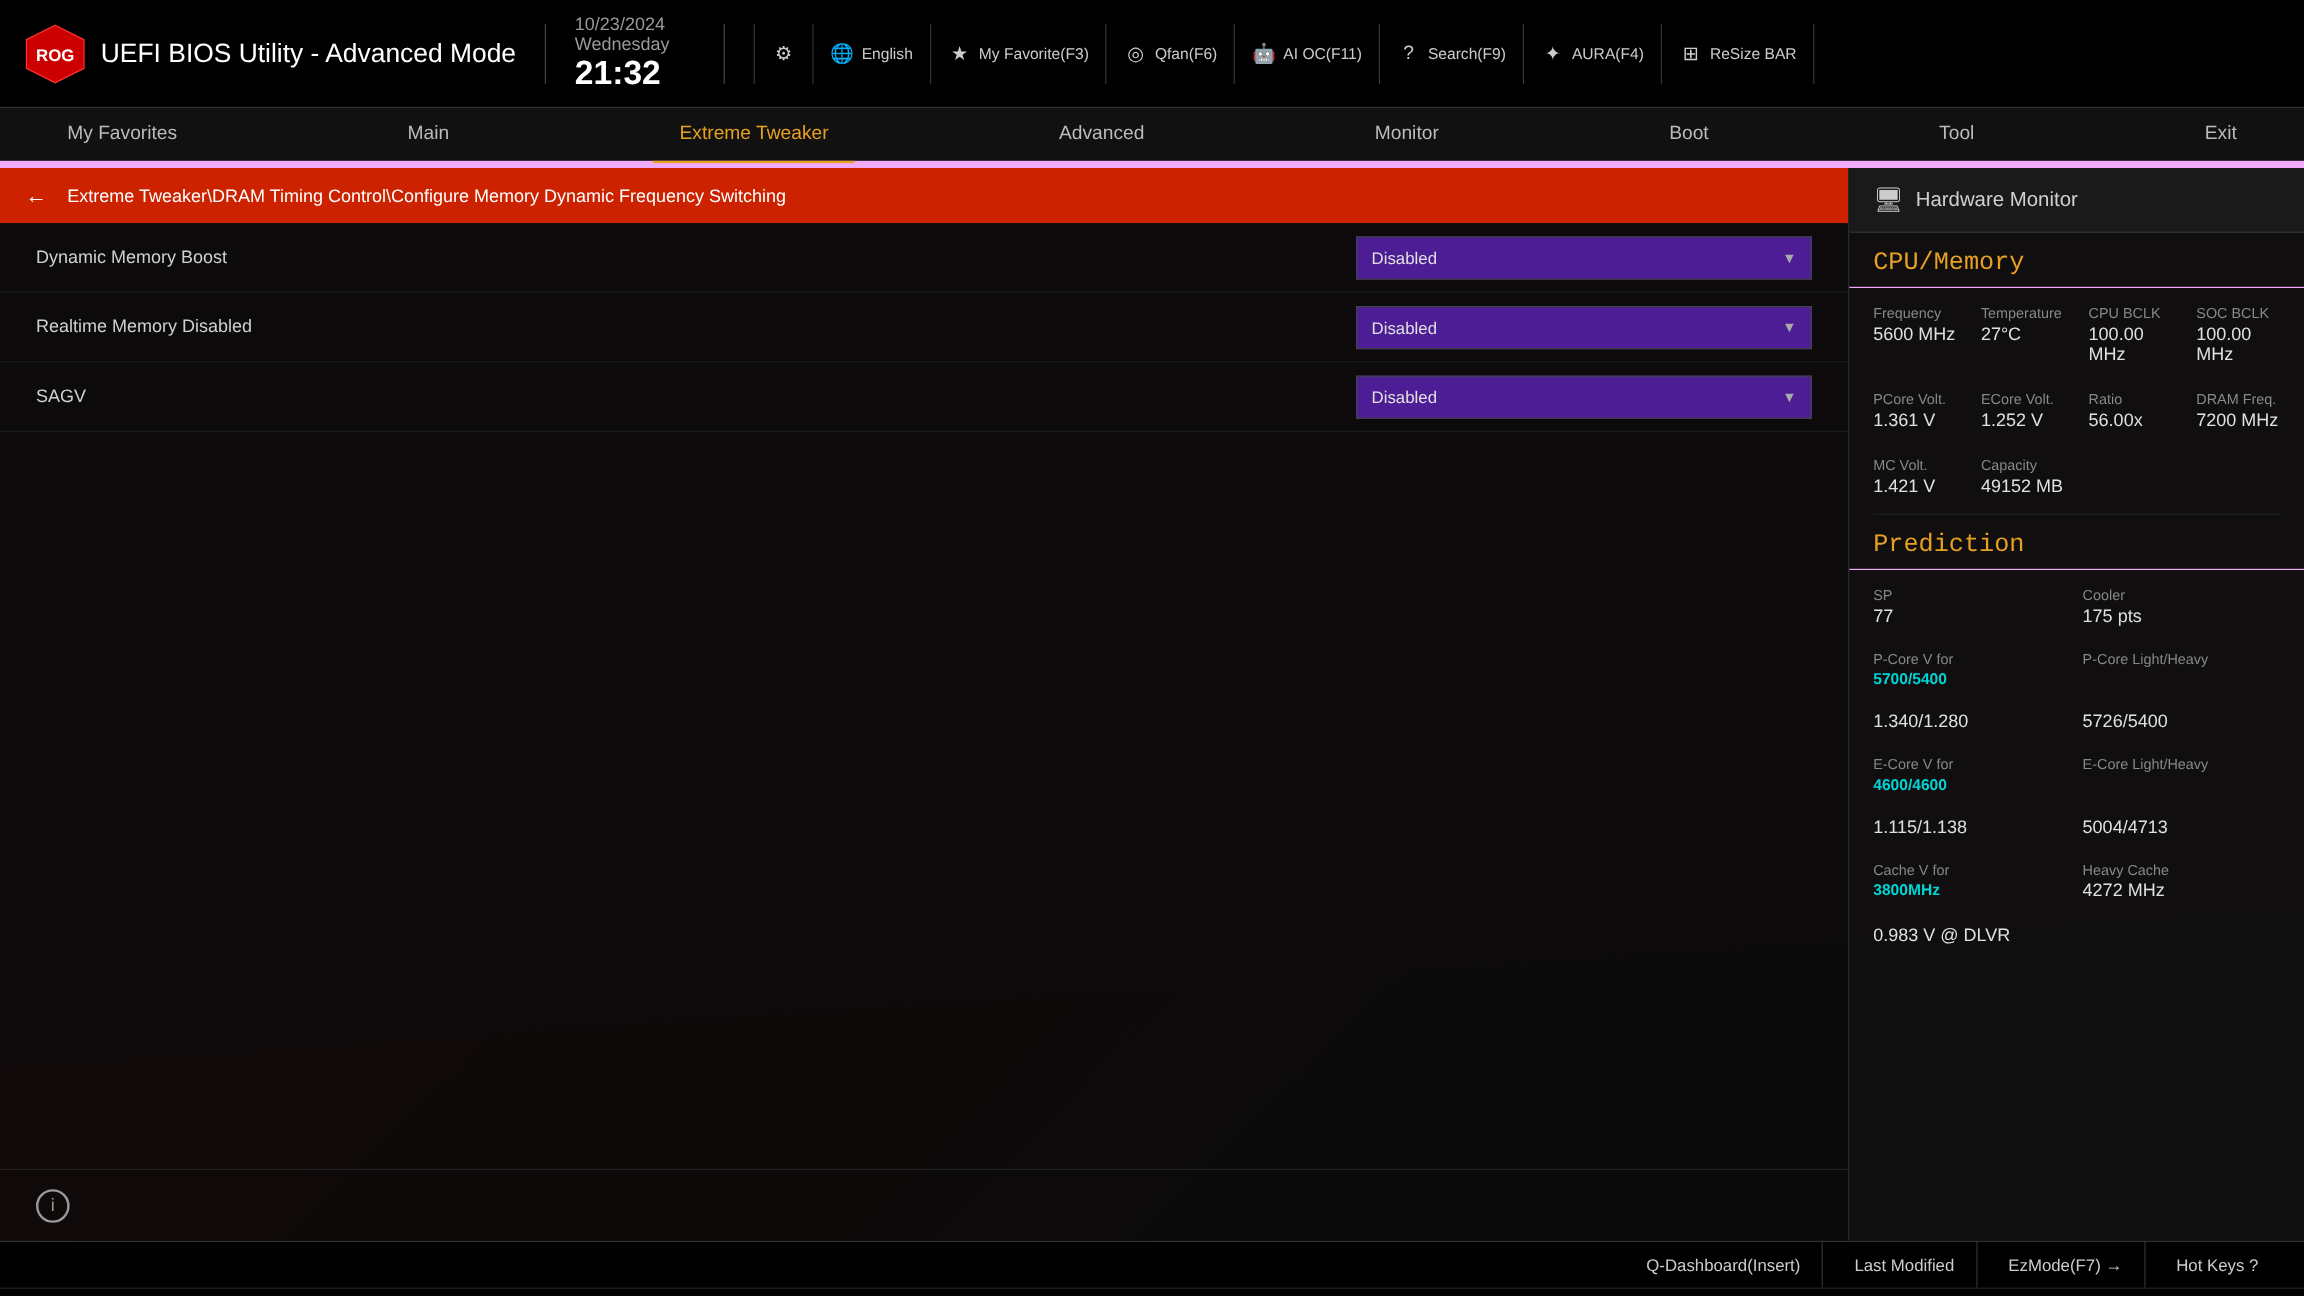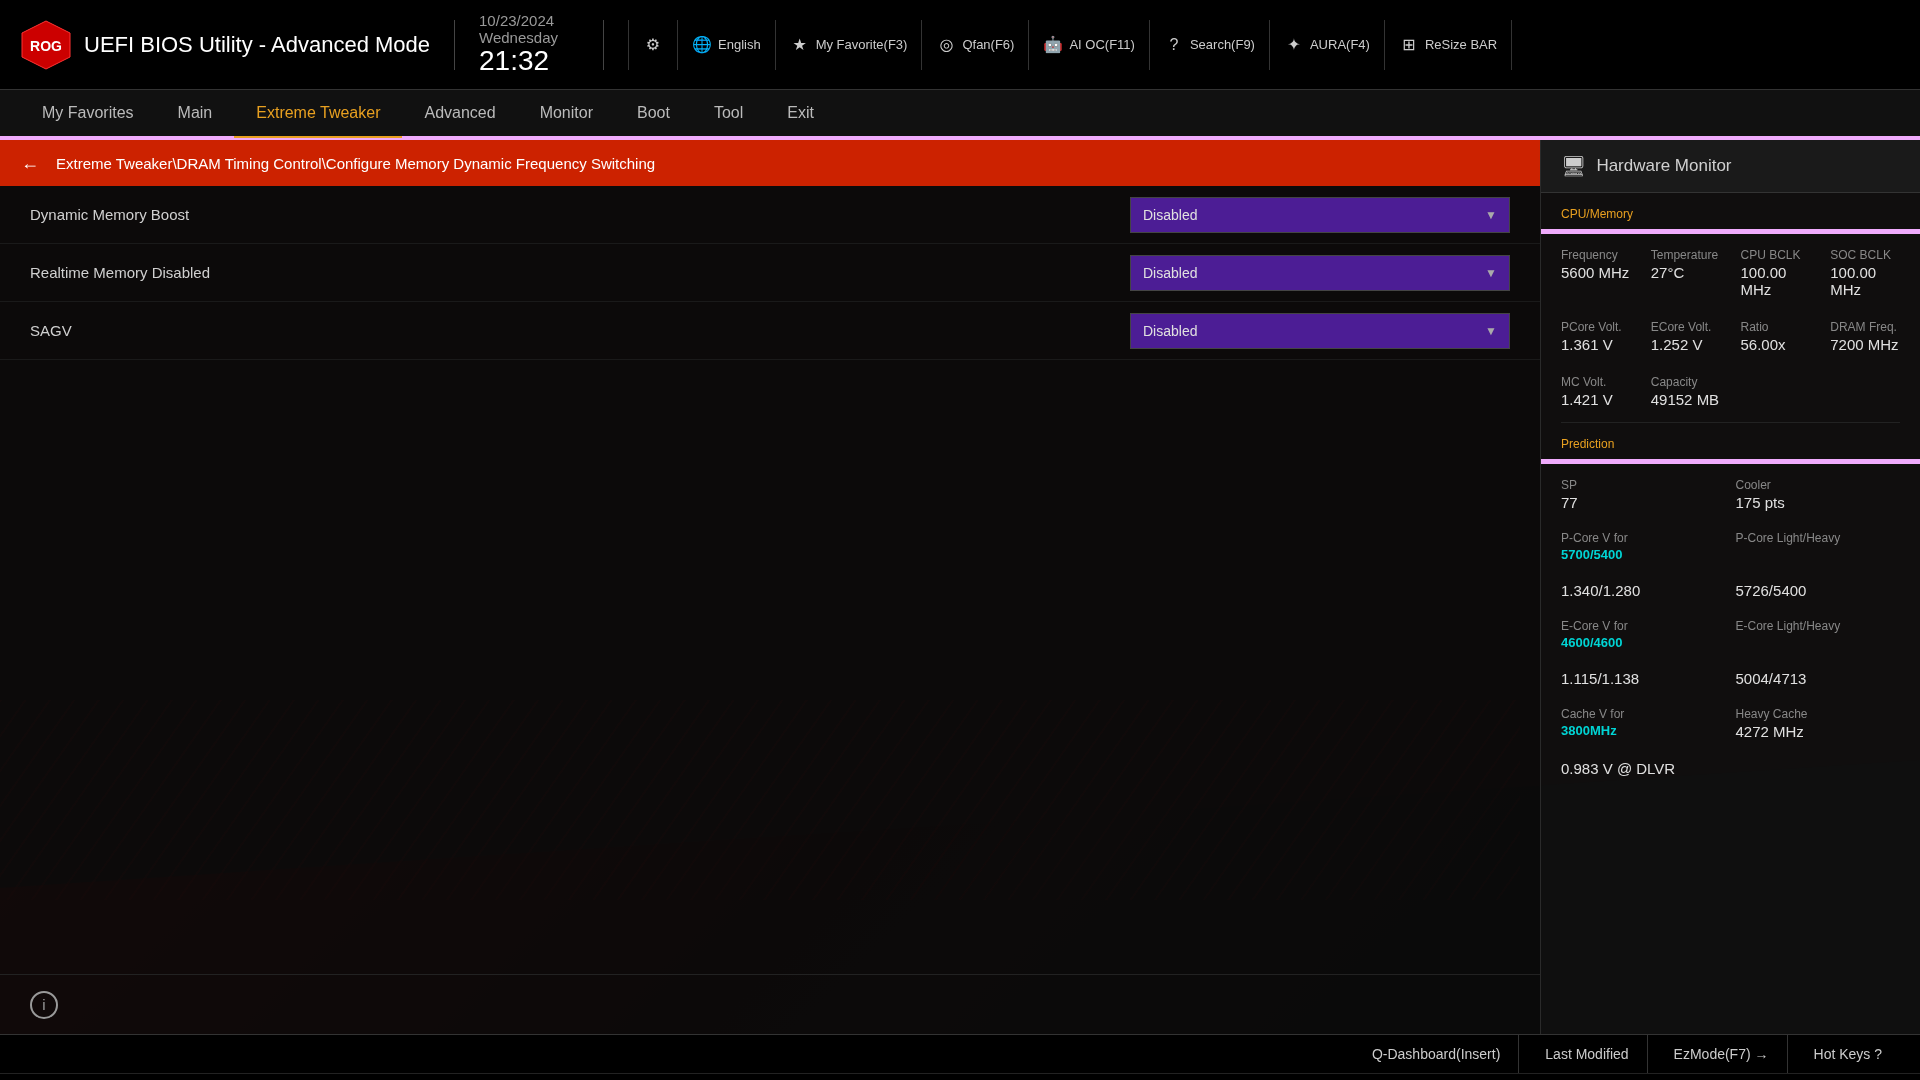--- a/index.html
+++ b/index.html
@@ -83,21 +83,21 @@
     .datetime {
       display: flex;
       flex-direction: column;
       align-items: flex-start;
       font-size: 13px;
       color: #aaa;
       min-width: 100px;
     }
     .datetime .time {
       font-size: 28px;
-      font-weight: 400;
+      font-weight: 700;
       color: #fff;
       line-height: 1.1;
     }
     .datetime .date {
       font-size: 15px;
       color: #999;
     }
 
     .header-controls {
       display: flex;
@@ -130,23 +130,24 @@
     }
 
     
     .navbar {
       position: relative;
       z-index: 10;
       background: #111;
       height: 50px;
       display: flex;
       align-items: stretch;
-      border-bottom: 4px solid #f0abfc;
-      padding: 0 20px;
+      border-bottom: 6px solid #f0abfc;
+      padding: 0 34px;
       gap: 0;
+      justify-content: space-between;
     }
 
     .nav-item {
       padding: 0 22px;
       display: flex;
       align-items: center;
       font-size: 16px;
       color: #bbb;
       cursor: pointer;
       position: relative;
@@ -291,24 +292,25 @@
       color: #ccc;
     }
 
     .monitor-title {
       font-size: 17px;
       color: #d0d0d0;
       font-weight: 500;
     }
 
     .section-title {
-      font-size: 12px;
+      font-size: 21px;
       color: #e8a020;
       padding: 14px 20px 8px;
-      border-bottom: 5px solid #f0abfc;
+      border-bottom: 1px solid #f0abfc;
+      font-family: Liberation Mono, monospace;
     }
 
     .monitor-grid {
       display: grid;
       grid-template-columns: 1fr 1fr 1fr 1fr;
       padding: 8px 20px;
       gap: 10px 20px;
     }
 
     .monitor-item {

